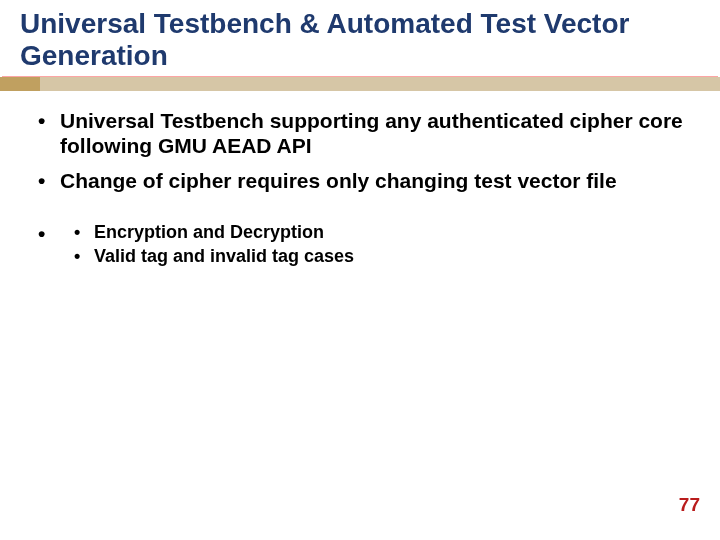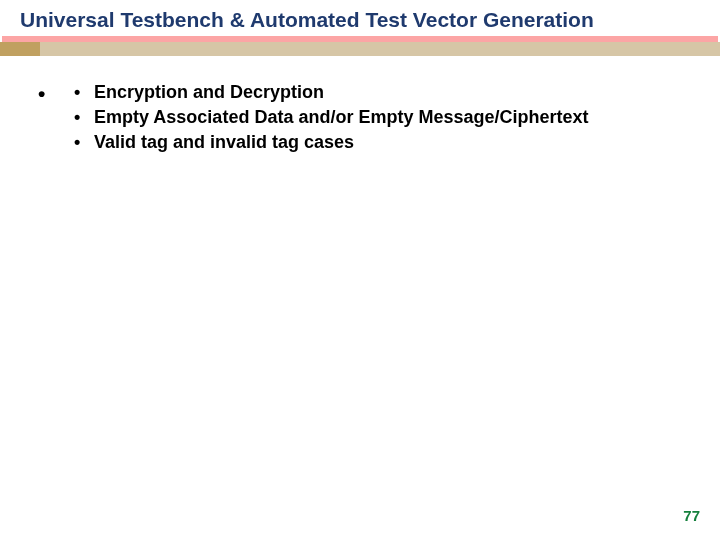--- a/index.html
+++ b/index.html
@@ -6,25 +6,25 @@
   body {
     width: 720px;
     height: 540px;
     background: #ffffff;
     font-family: Arial, Helvetica, sans-serif;
     position: relative;
     overflow: hidden;
   }
   .title {
     color: #1f3a6e;
-    font-size: 21px;
+    font-size: 28px;
     font-weight: bold;
     padding: 8px 18px 4px 18px;
     line-height: 1.15;
-    border-bottom: 6px solid #fca5a5;
+    border-bottom: 1px solid #fca5a5;
     margin: 0 2px;
   }
   .accent-bar {
     height: 14px;
     margin: 0 0 0 0;
     display: flex;
   }
   .accent-left {
     width: 40px;
     background: #c0a060;
@@ -50,20 +50,21 @@
   }
   ul.main > li::before {
     content: "•";
     position: absolute;
     left: 4px;
     top: 0;
     font-size: 21px;
   }
   ul.sub {
     list-style: none;
+    margin-top: 10px;
     margin-left: 12px;
   }
   ul.sub > li {
     position: relative;
     padding-left: 22px;
     margin-bottom: 4px;
     font-size: 18px;
     font-weight: bold;
     color: #000;
     line-height: 1.15;
@@ -72,41 +73,44 @@
     content: "•";
     position: absolute;
     left: 2px;
     top: 0;
     font-size: 18px;
   }
   .gap { height: 8px; }
   .page-num {
     position: absolute;
     right: 20px;
-    bottom: 16px;
-    font-size: 15px;
+    bottom: 24px;
+    font-size: 19px;
     font-weight: bold;
-    color: #15803d;
+    color: #b91c1c;
   }
 </style>
 </head>
 <body>
 
 <h1 class="title">Universal Testbench &amp; Automated Test Vector Generation</h1>
 <div class="accent-bar">
   <div class="accent-left"></div>
   <div class="accent-right"></div>
 </div>
 
 <div class="content">
+  <ul class="main">
+    <li>Universal Testbench supporting any authenticated cipher core following GMU AEAD API</li>
+    <li>Change of cipher requires only changing test vector file</li>
+  </ul>
   <div class="gap"></div>
   <ul class="main">
     <li>
       <ul class="sub">
         <li>Encryption and Decryption</li>
-        <li>Empty Associated Data and/or Empty Message/Ciphertext</li>
         <li>Valid tag and invalid tag cases</li>
       </ul>
     </li>
   </ul>
 </div>
 
 <div class="page-num">77</div>
 
 </body></html>

